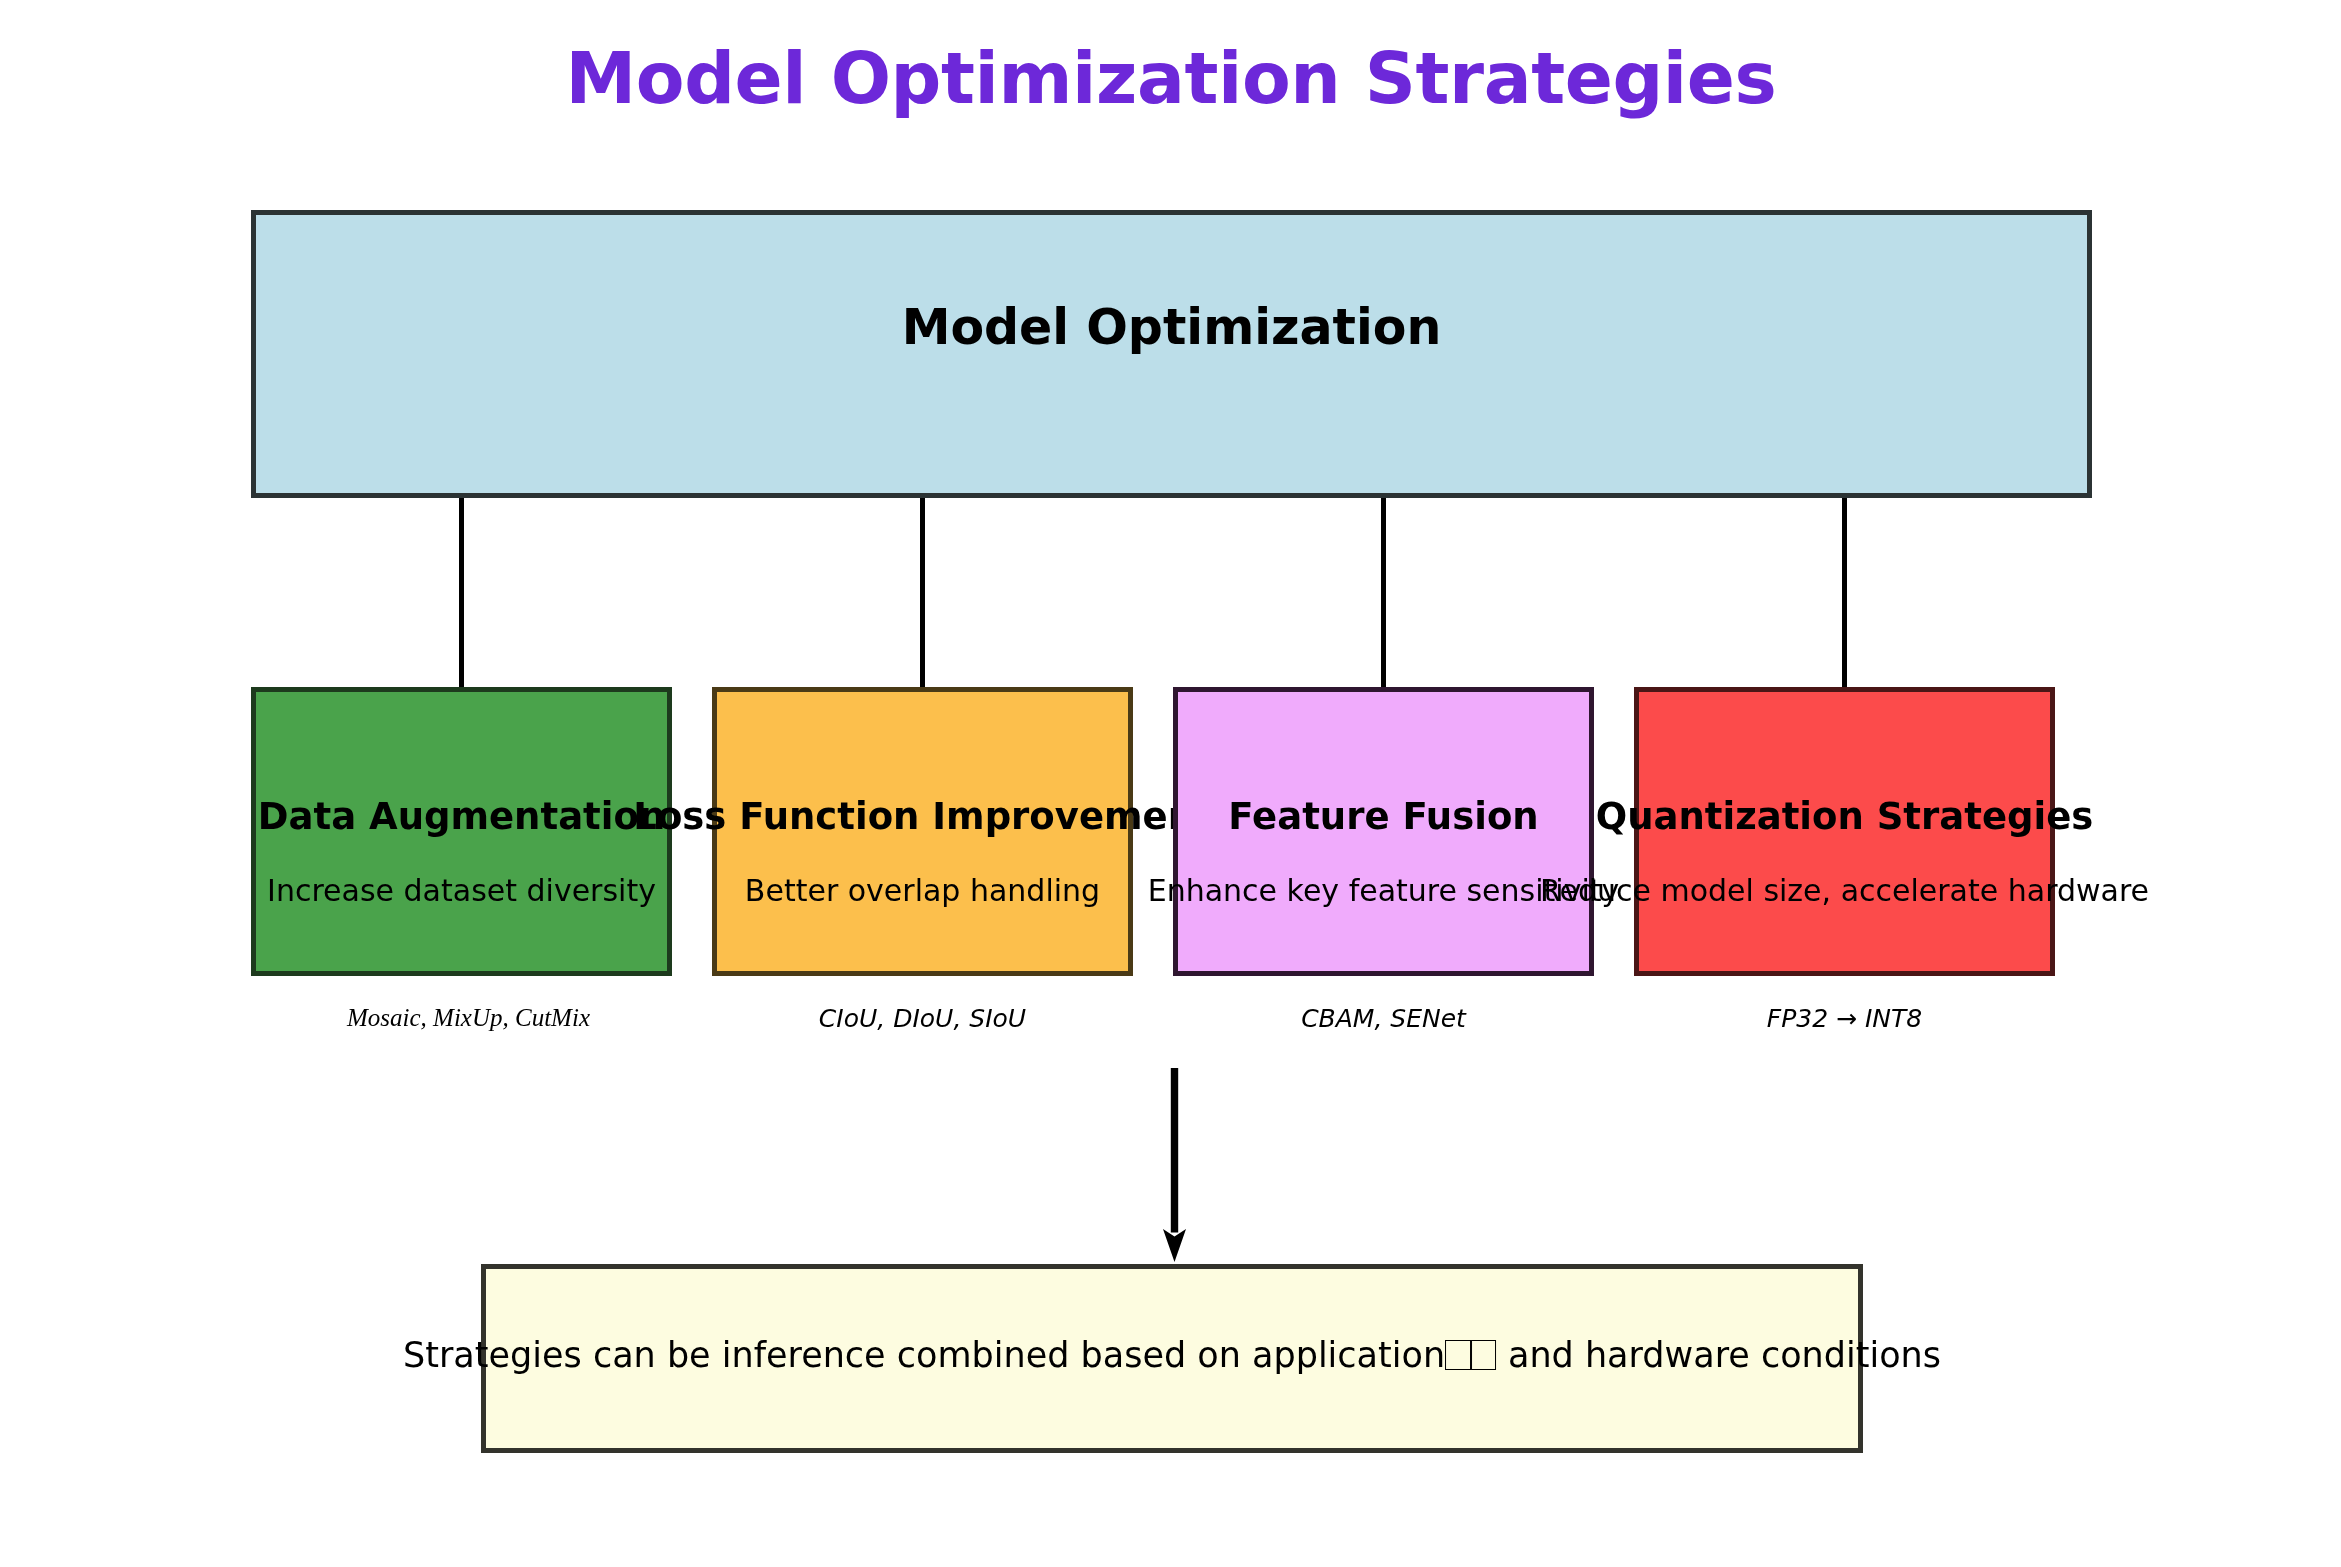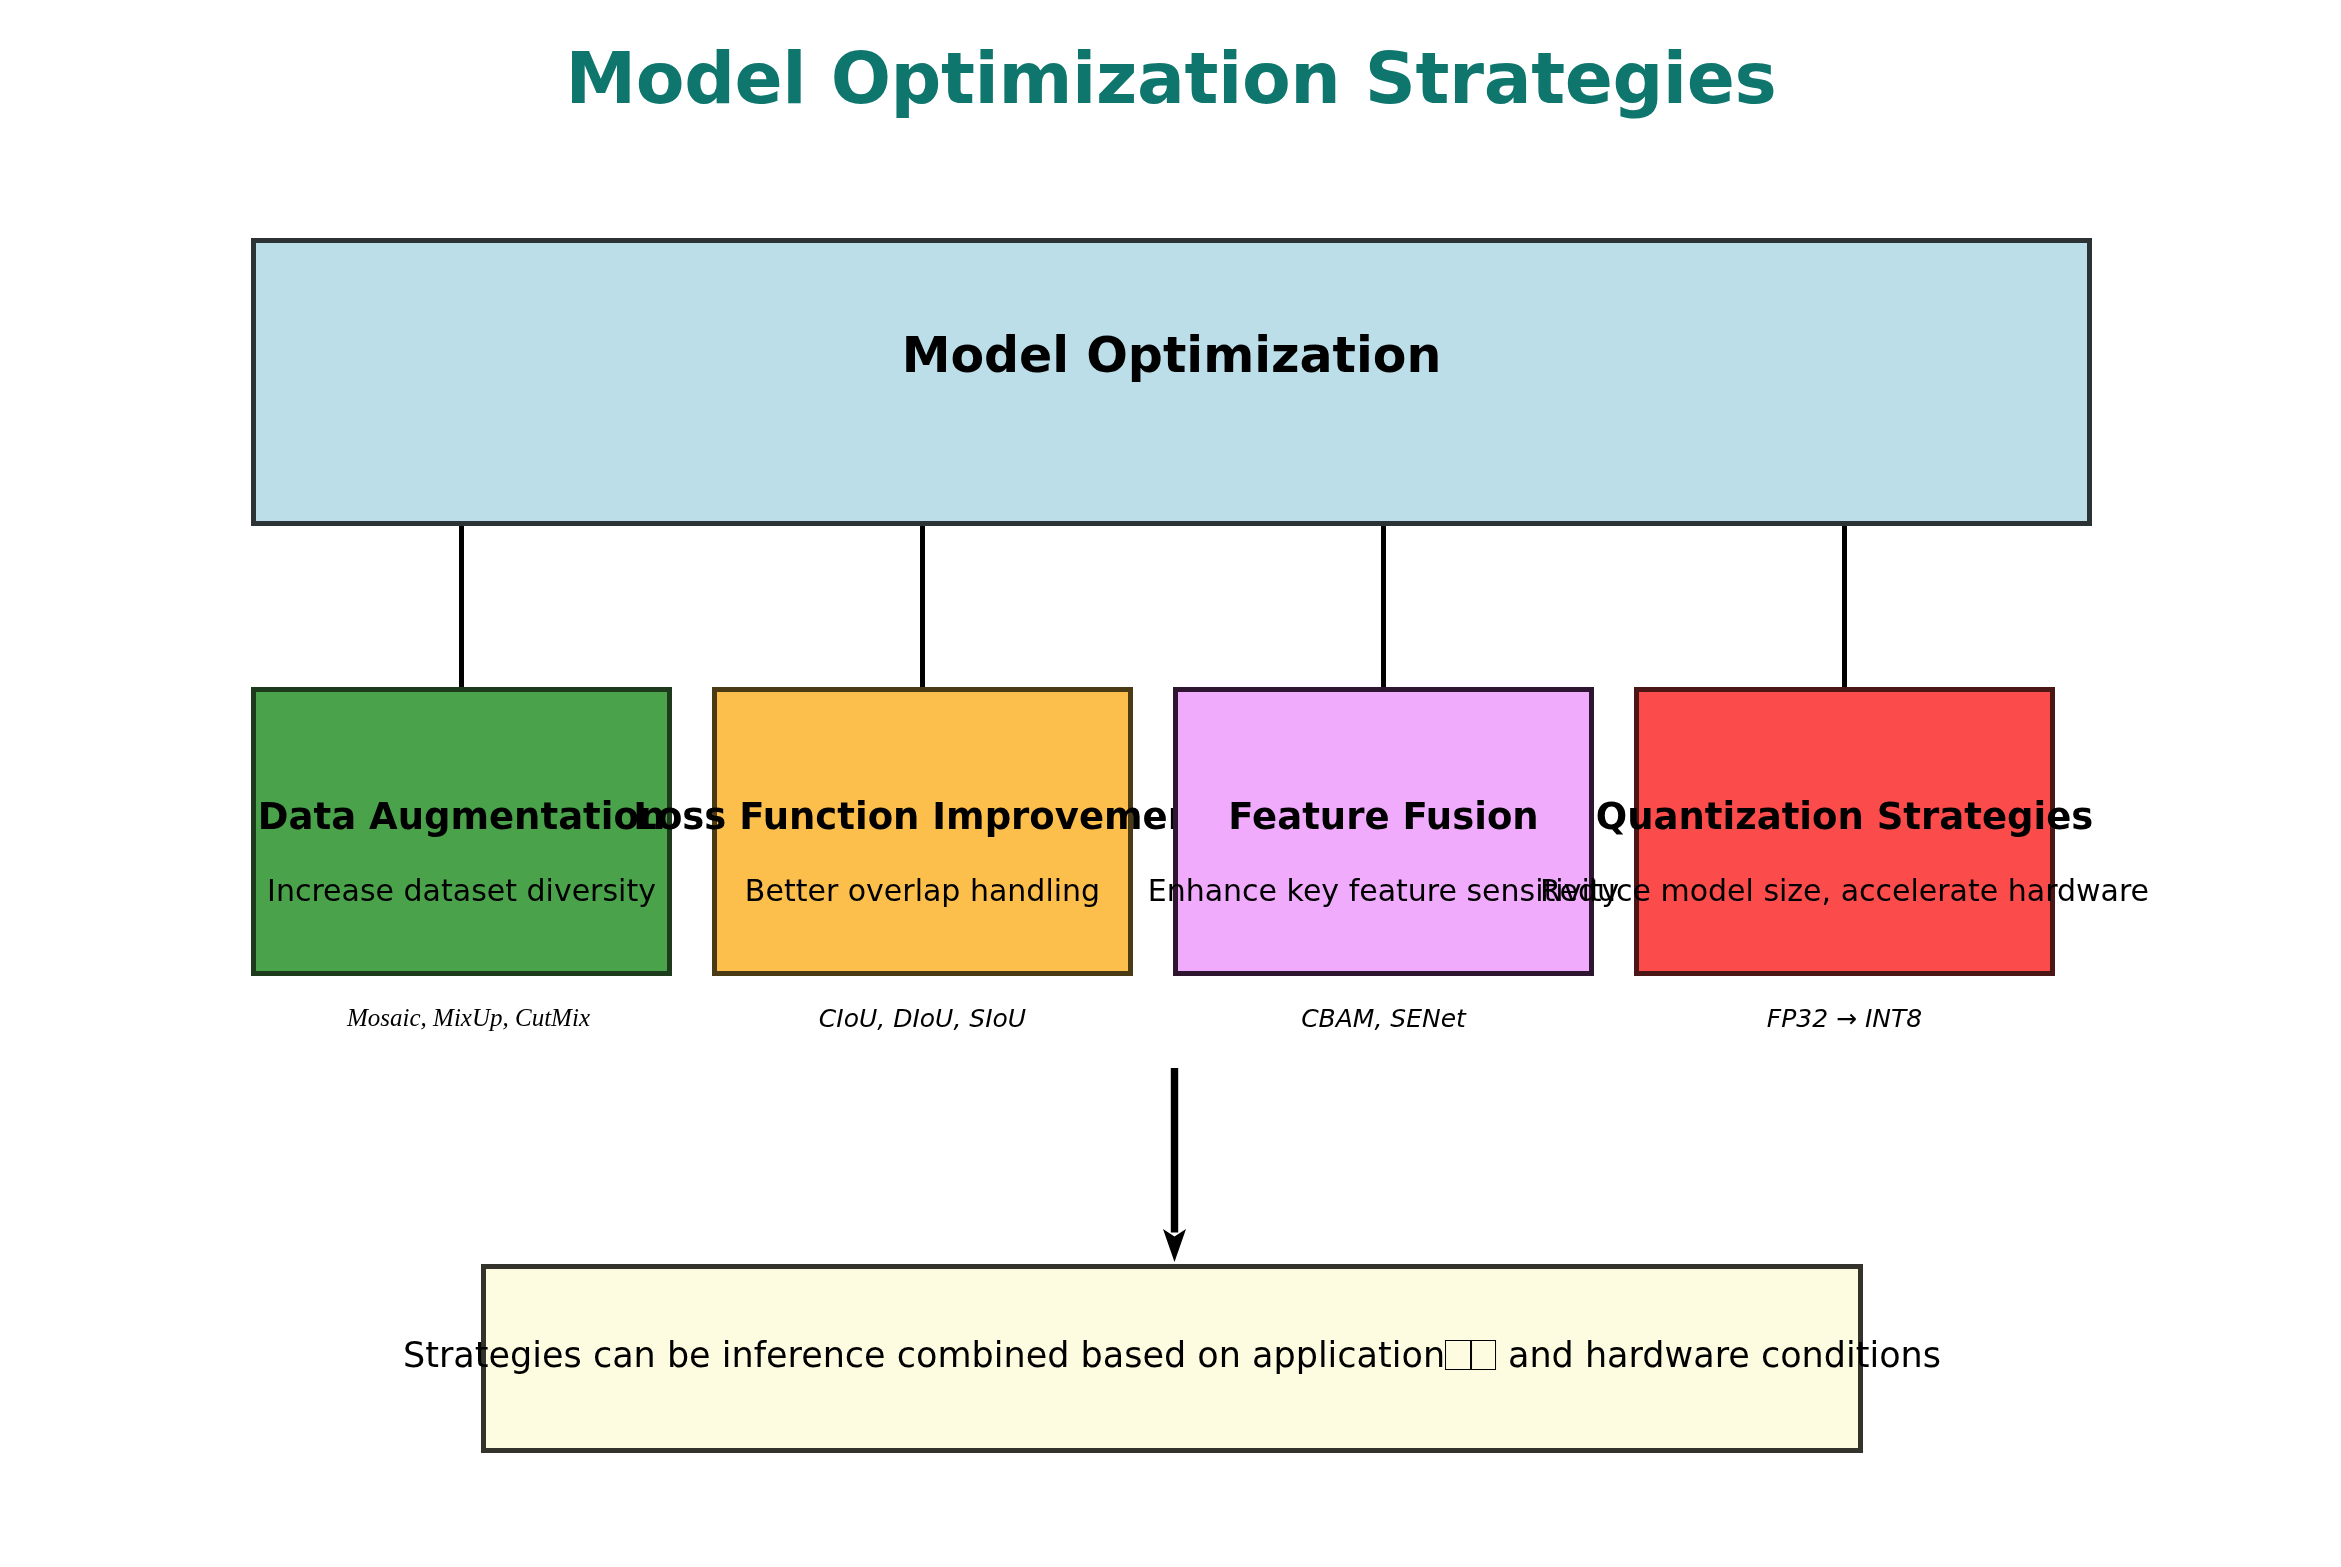--- a/index.html
+++ b/index.html
@@ -22,21 +22,21 @@
   .diagram-title {
     position: absolute;
     left: 0;
     top: 43px;
     width: 2342px;
     text-align: center;
     font-family: "DejaVu Sans", sans-serif;
     font-weight: bold;
     font-size: 71px;
     line-height: 1.0;
-    color: #0f766e;
+    color: #6d28d9;
     letter-spacing: -0.4px;
     white-space: nowrap;
   }
 
   
   .node {
     position: absolute;
     box-sizing: border-box;
     border-style: solid;
   }
@@ -61,21 +61,20 @@
 
   
   #root-node {
     left: 251px;
     top: 210px;
     width: 1841px;
     height: 288px;
     background: #bcdee9;
     border-width: 5px;
     border-color: #2b3334;
-    margin-top: 28px;
   }
   #root-node .node-title {
     top: 84px;
     font-size: 49px;
   }
 
   
   .strategy {
     top: 687px;
     width: 421px;

